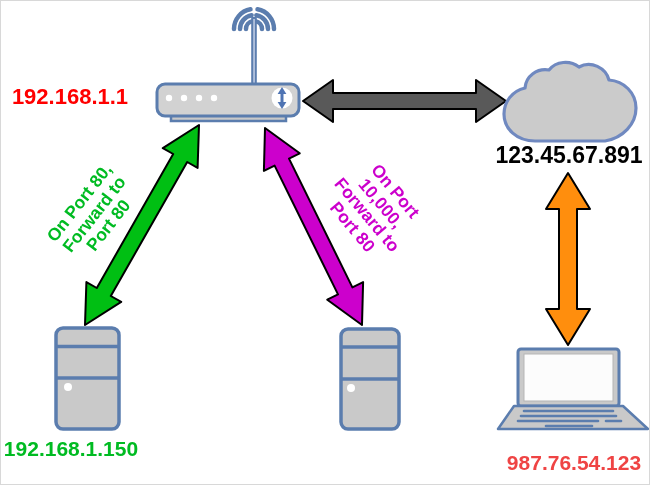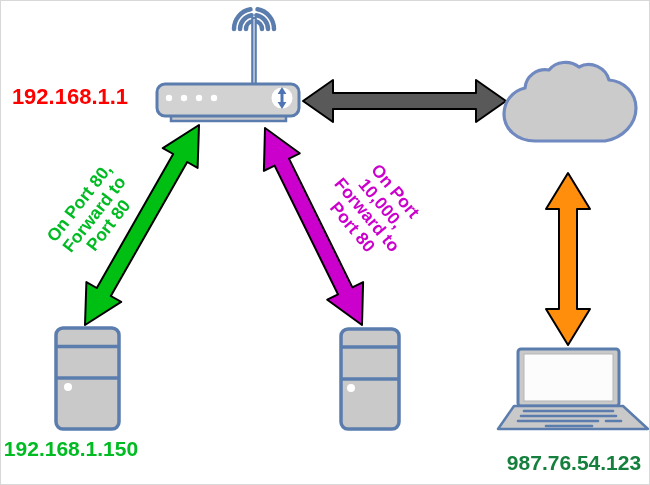--- a/index.html
+++ b/index.html
@@ -19,21 +19,21 @@
     font-weight:bold;
     font-size:21px;
     text-align:center;
     white-space:nowrap;
     line-height:1.1;
   }
   .ip-router{color:#ff0000;font-size:22px;}
   .ip-cloud{color:#000000;font-size:23px;}
   .ip-server1{color:#00bb22;}
   .ip-server2{color:#cc00cc;}
-  .ip-laptop{color:#15803d;}
+  .ip-laptop{color:#ef4444;}
   .rot-label{
     position:absolute;
     font-weight:bold;
     font-size:17.5px;
     line-height:1.06;
     text-align:center;
     white-space:pre-line;
   }
   .rot-green{
     color:#00bb22;
@@ -123,20 +123,21 @@
       <line x1="30" y1="68" x2="119" y2="68"></line>
       <line x1="27" y1="73" x2="122" y2="73"></line>
       <line x1="24" y1="78" x2="104" y2="78"></line>
       <line x1="112" y1="78" x2="127" y2="78"></line>
       <line x1="52" y1="83" x2="98" y2="83"></line>
     </g>
   </svg>
 
   <div class="ip-label ip-router" style="left:-1px;top:84px;width:140px">192.168.1.1</div>
 
+  <div class="ip-label ip-cloud" style="left:486px;top:142px;width:164px">123.45.67.891</div>
 
   <div class="ip-label ip-server1" style="left:0px;top:436px;width:140px">192.168.1.150</div>
 
 
   <div class="ip-label ip-laptop" style="left:503px;top:450px;width:140px">987.76.54.123</div>
 
   <div class="rot-label rot-green">On Port 80,
 Forward to
 Port 80</div>
 

